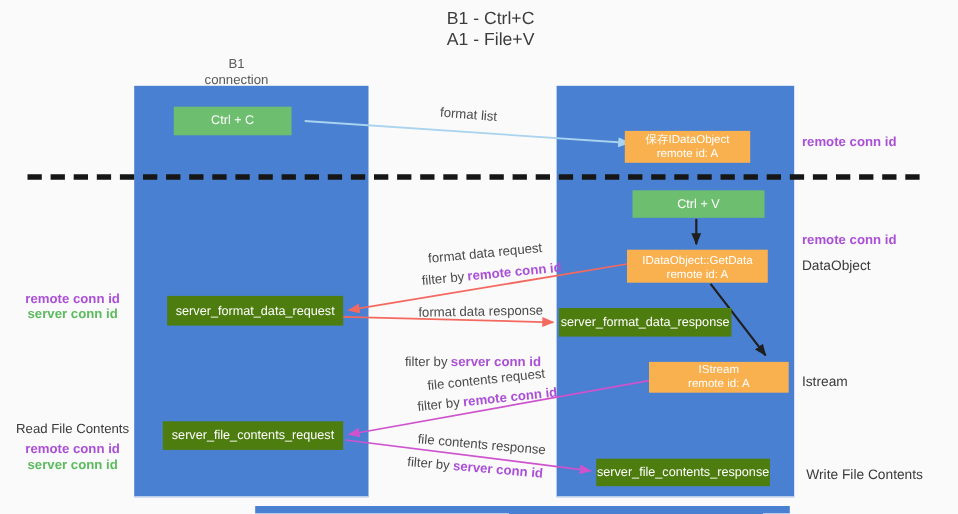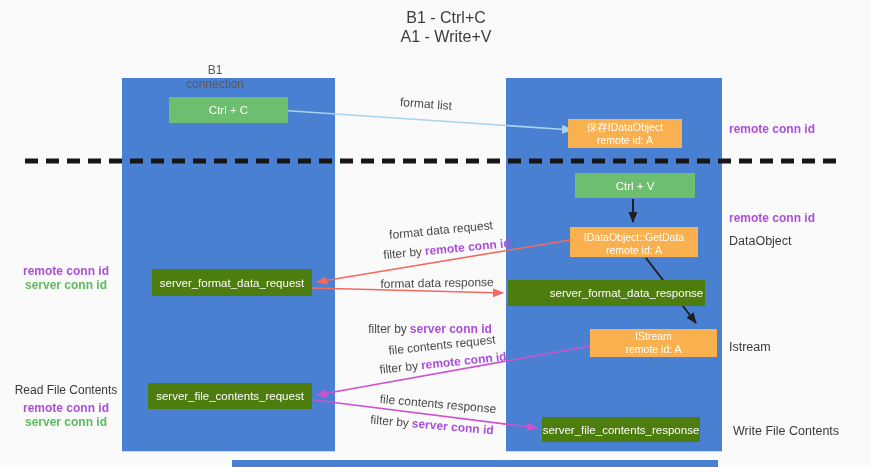--- a/index.html
+++ b/index.html
@@ -40,24 +40,24 @@
   .bottom-bar { left:232px; top:460px; width:486px; height:7px;
     background:#4a80d2; z-index:3; }
 </style>
 </head>
 <body>
 
 <div class="stage">
 
   <div class="abs title">
     <div>B1 - Ctrl+C</div>
-    <div>A1 - Write+V</div>
+    <div>A1 - File+V</div>
   </div>
 
-  <div class="abs col-header" style="left:160px;margin-top:12px;">
+  <div class="abs col-header" style="left:160px;">
     <div>B1</div>
     <div>connection</div>
   </div>
 
   <div class="abs column" style="left:122px; width:213px;"></div>
   <div class="abs column" style="left:506px; width:216px;"></div>
 
   <svg class="abs layer" width="871" height="467" viewBox="0 0 871 467">
     <defs>
       <marker id="mblk" markerUnits="userSpaceOnUse" markerWidth="12" markerHeight="10" refX="10" refY="4.5" orient="auto">
@@ -76,21 +76,21 @@
     <line x1="25" y1="161" x2="838" y2="161" stroke="#161616" stroke-width="5" stroke-dasharray="13 8"></line>
     <line x1="277" y1="110" x2="572" y2="130" stroke="#a9d3ef" stroke-width="1.6" marker-end="url(#mblu)"></line>
     <line x1="633" y1="199" x2="633" y2="222" stroke="#1f1f1f" stroke-width="2" marker-end="url(#mblk)"></line>
     <line x1="646" y1="258" x2="696" y2="323" stroke="#1f1f1f" stroke-width="2" marker-end="url(#mblk)"></line>
     <line x1="570" y1="240" x2="317" y2="282" stroke="#f4695f" stroke-width="1.6" marker-end="url(#mred)"></line>
     <line x1="312" y1="288" x2="503" y2="293" stroke="#f4695f" stroke-width="1.6" marker-end="url(#mred)"></line>
     <line x1="590" y1="346" x2="317" y2="395" stroke="#ce53cd" stroke-width="1.6" marker-end="url(#mmag)"></line>
     <line x1="314" y1="400" x2="537" y2="428" stroke="#ce53cd" stroke-width="1.6" marker-end="url(#mmag)"></line>
   </svg>
 
-  <div class="abs node g" style="left:158px; top:97px; width:119px; height:26px;margin-left:11px;">
+  <div class="abs node g" style="left:158px; top:97px; width:107px; height:26px;">
     <span>Ctrl + C</span>
   </div>
 
   <div class="abs node o" style="left:568px; top:119px; width:114px; height:29px;">
     <span>保存IDataObject</span>
     <span>remote id: A</span>
   </div>
 
   <div class="abs node g" style="left:575px; top:173px; width:120px; height:25px;">
     <span>Ctrl + V</span>
@@ -98,21 +98,21 @@
 
   <div class="abs node o" style="left:570px; top:227px; width:128px; height:30px;justify-content:flex-end;">
     <span>IDataObject::GetData</span>
     <span>remote id: A</span>
   </div>
 
   <div class="abs node o1" style="left:152px; top:269px; width:160px; height:27px;">
     <span>server_format_data_request</span>
   </div>
 
-  <div class="abs node o1" style="left:508px; top:280px; width:157px; height:26px;padding-left:40px;">
+  <div class="abs node o1" style="left:508px; top:280px; width:157px; height:26px;">
     <span>server_format_data_response</span>
   </div>
 
   <div class="abs node o" style="left:590px; top:329px; width:127px; height:28px;">
     <span>IStream</span>
     <span>remote id: A</span>
   </div>
 
   <div class="abs node o1" style="left:148px; top:383px; width:164px; height:26px;">
     <span>server_file_contents_request</span>

